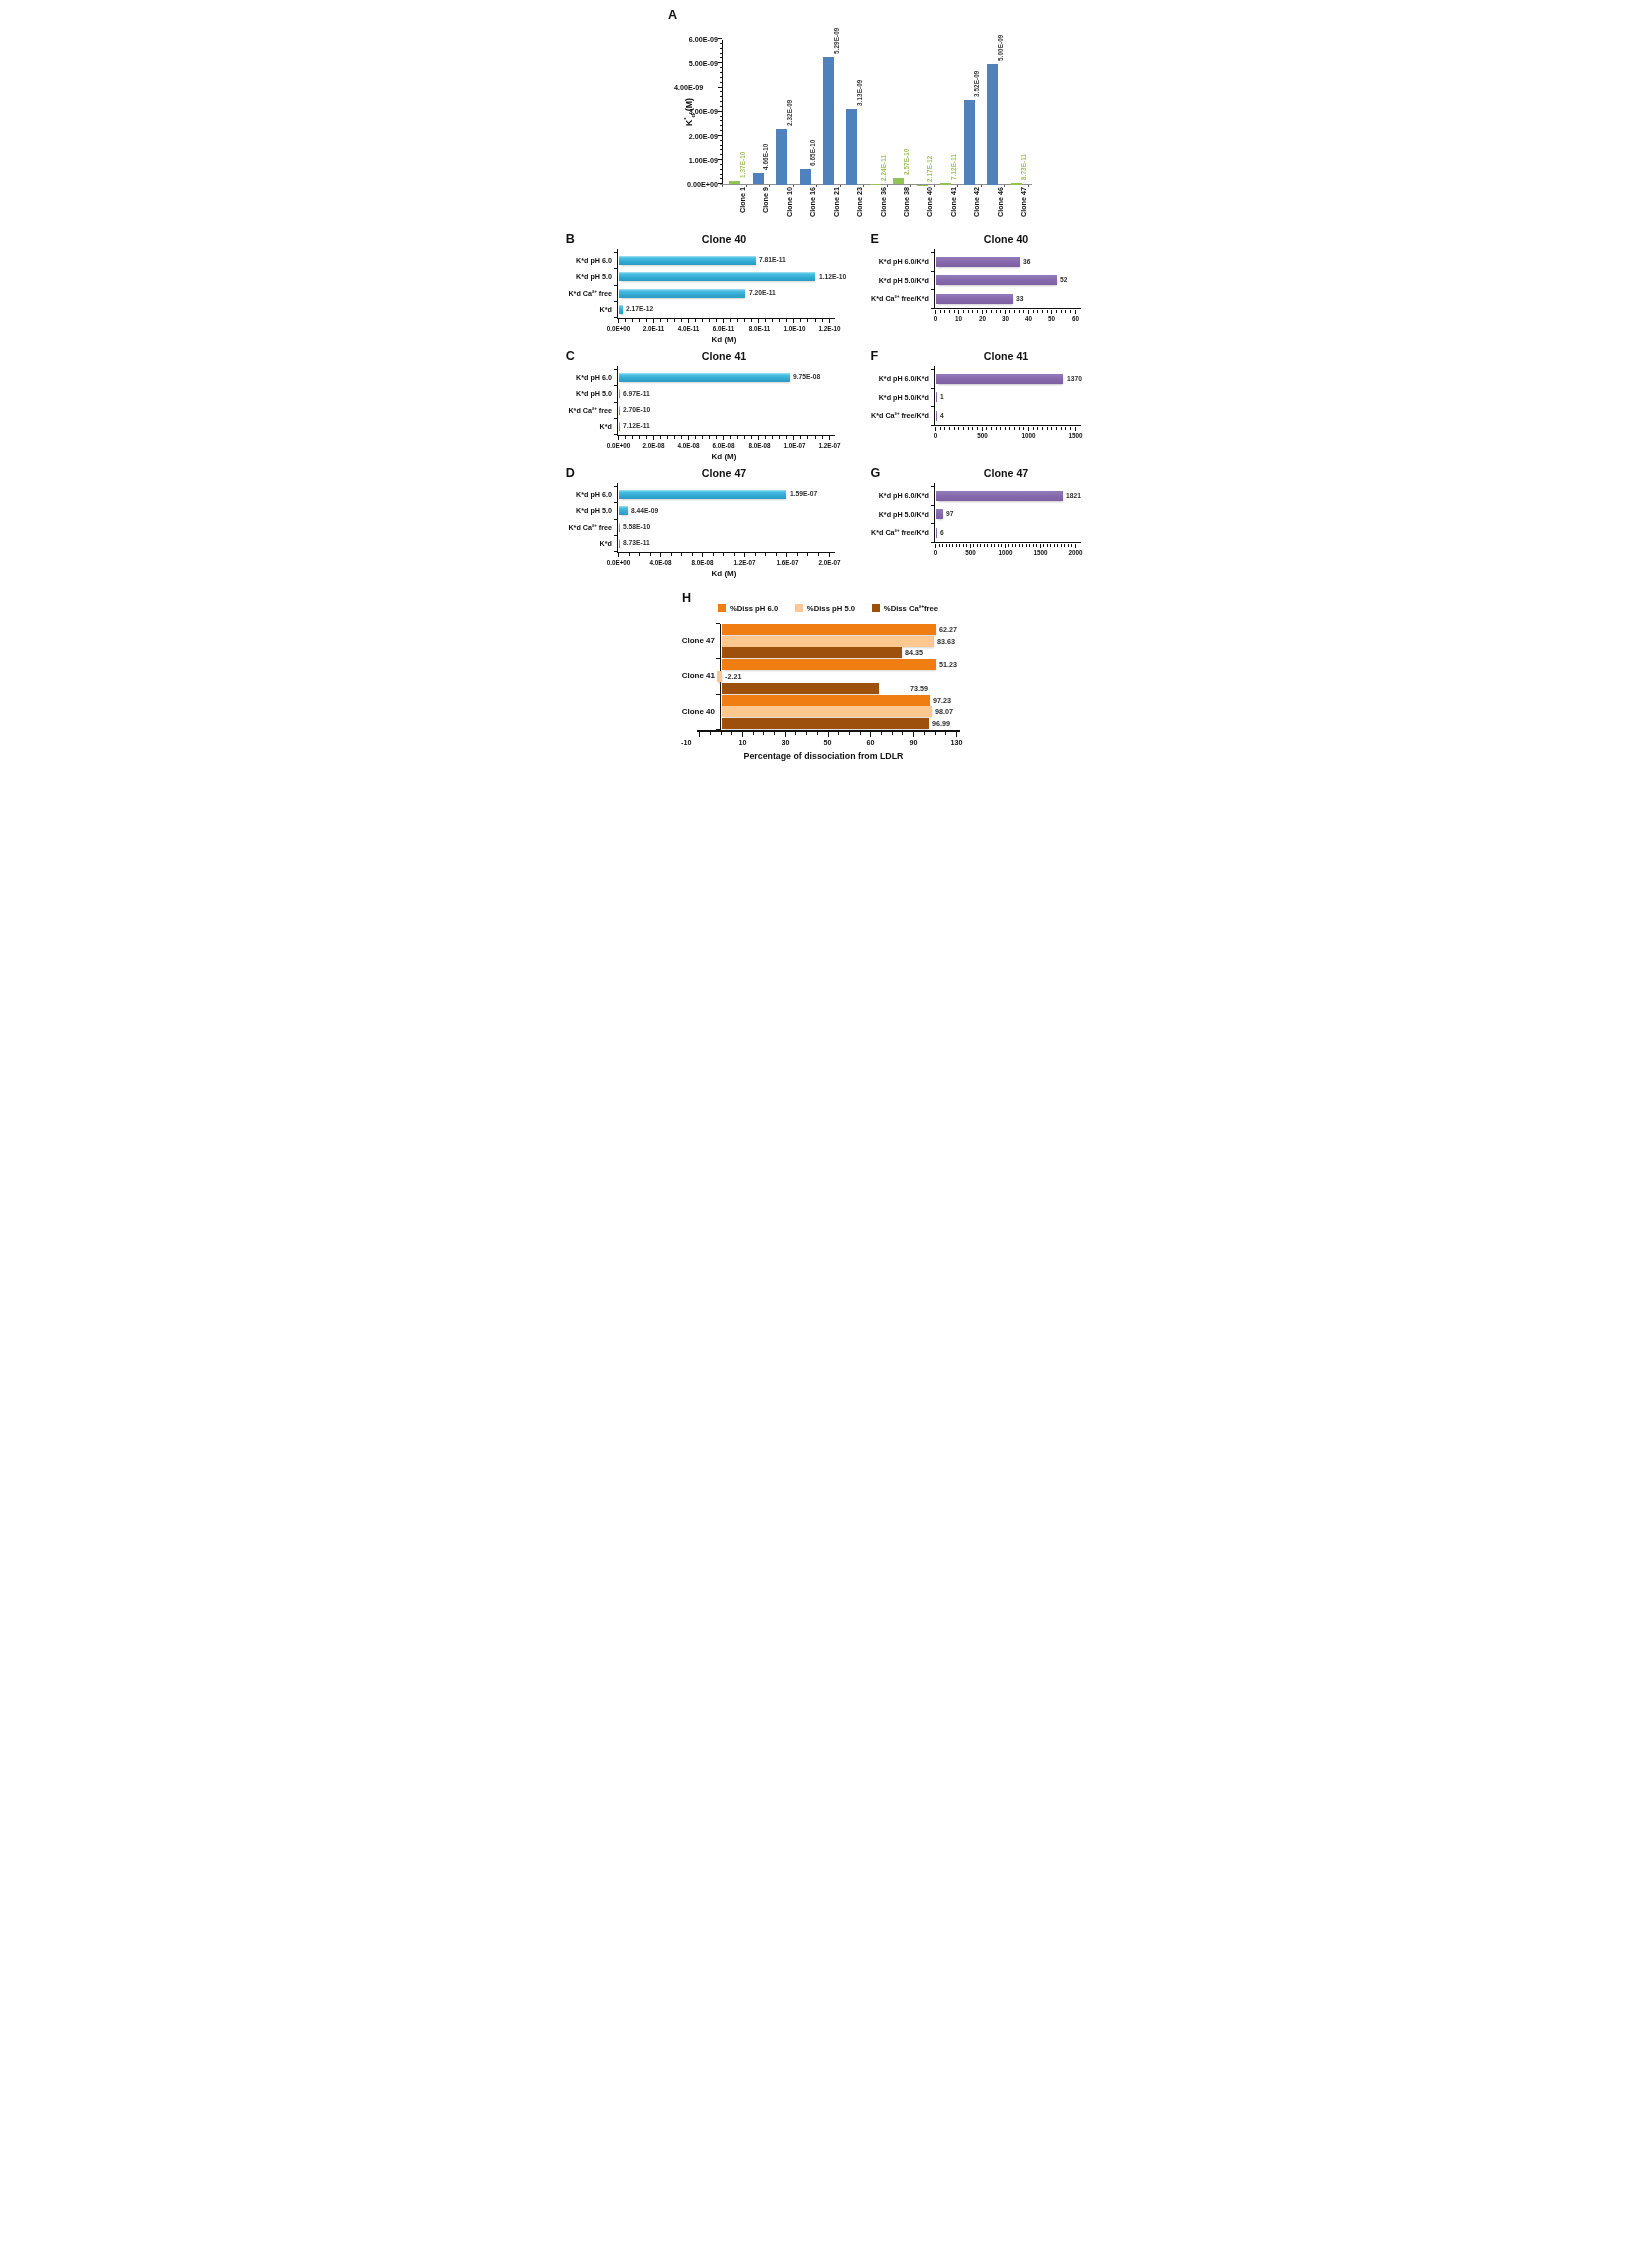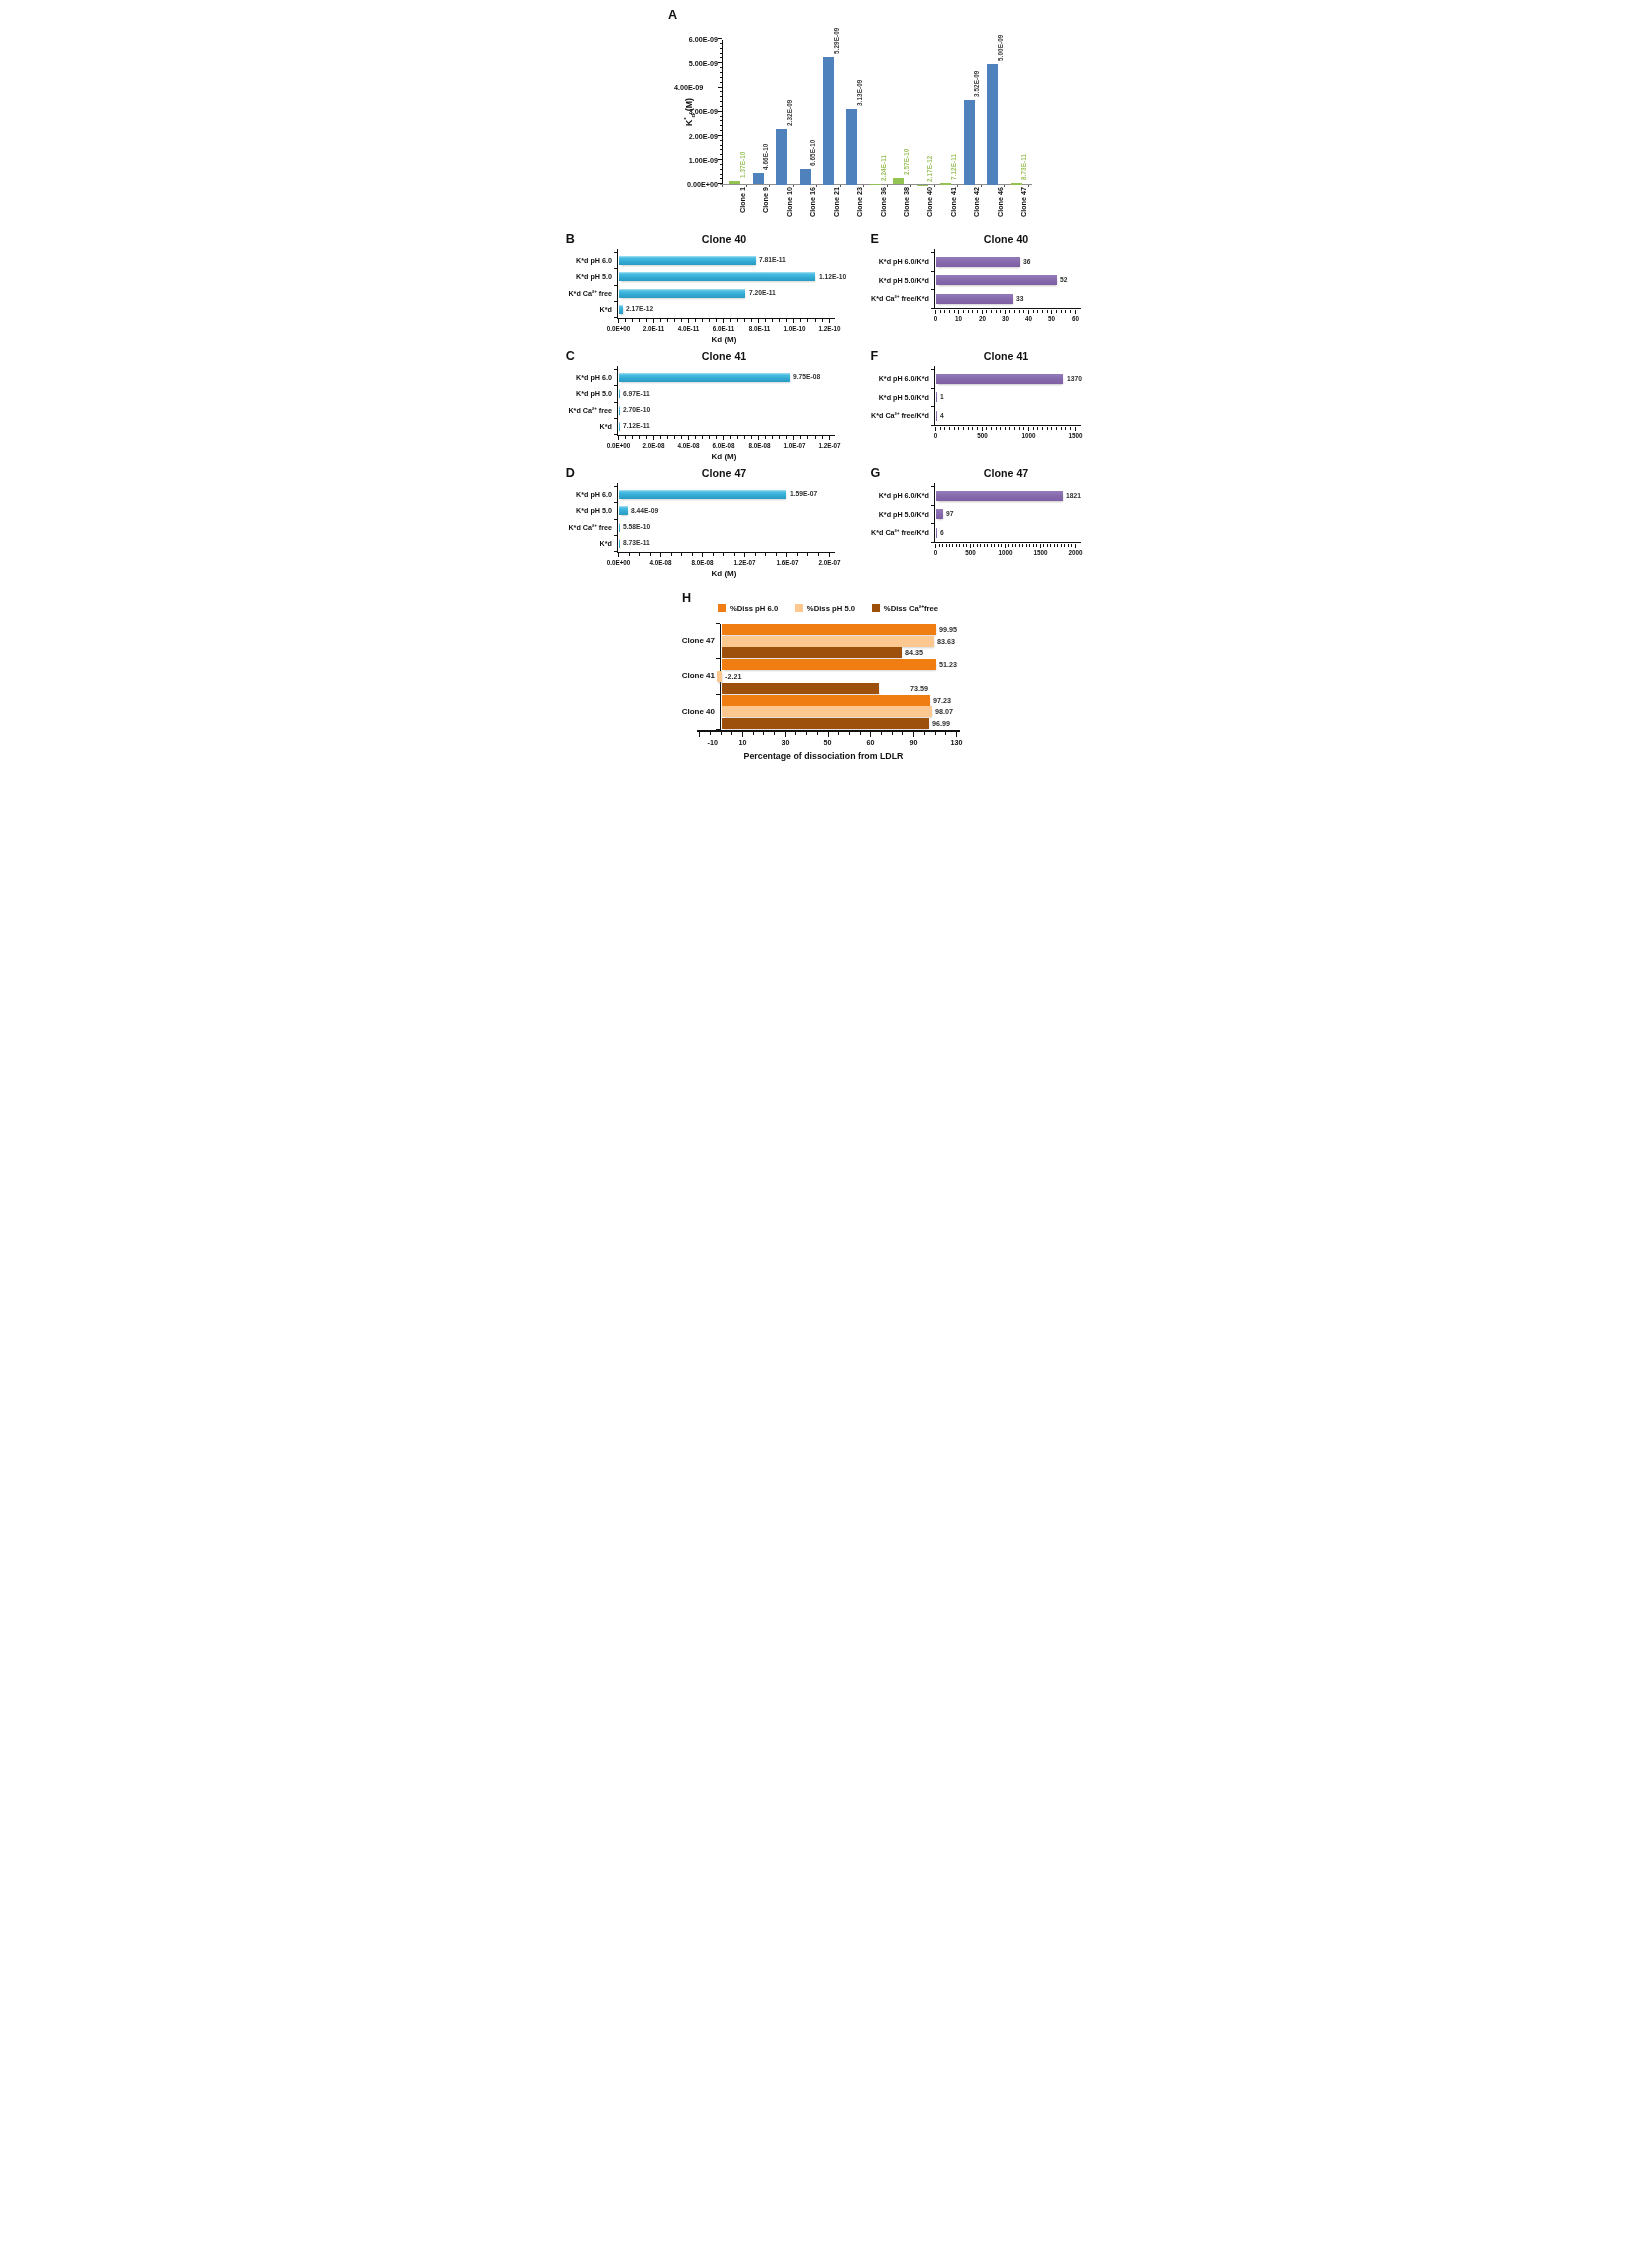--- a/index.html
+++ b/index.html
@@ -509,21 +509,21 @@
         </div>
       </div>
     <div class="hxlabel hxH">Percentage of dissociation from LDLR</div>
   <div class="el" style="left: 171px; top: 33px; width: 1.4px; height: 106px; background: rgb(17, 17, 17);"></div>
       <div class="el" style="left: 167px; top: 32px; width: 4.2px; height: 1.4px; background: rgb(17, 17, 17);"></div>
       <div class="el" style="left: 167px; top: 67px; width: 4.2px; height: 1.4px; background: rgb(17, 17, 17);"></div>
       <div class="el" style="left: 167px; top: 103px; width: 4.2px; height: 1.4px; background: rgb(17, 17, 17);"></div>
       <div class="el" style="left: 167px; top: 138px; width: 4.2px; height: 1.4px; background: rgb(17, 17, 17);"></div>
       <div class="el" style="left: 0px; top: 45px; width: 166px; height: 10.2px; line-height: 10.2px; text-align: right; font-size: 8px;">Clone 47</div>
       <div class="el bar bar-h" style="left: 173px; top: 33px; width: 214px; height: 11px; background: rgb(240, 125, 18);"></div>
-      <div class="el" style="left: 390px; top: 34px; height: 9.3px; line-height: 9.3px; font-size: 7.2px; color: rgb(46, 46, 46);">99.95</div>
+      <div class="el" style="left: 390px; top: 34px; height: 9.3px; line-height: 9.3px; font-size: 7.2px; color: rgb(46, 46, 46);">62.27</div>
       <div class="el bar bar-h" style="left: 173px; top: 45px; width: 212px; height: 11px; background: rgb(253, 200, 144);"></div>
       <div class="el" style="left: 388px; top: 46px; height: 9.3px; line-height: 9.3px; font-size: 7.2px; color: rgb(46, 46, 46);">83.63</div>
       <div class="el bar bar-h" style="left: 173px; top: 56px; width: 180px; height: 11px; background: rgb(156, 80, 11);"></div>
       <div class="el" style="left: 356px; top: 57px; height: 9.3px; line-height: 9.3px; font-size: 7.2px; color: rgb(46, 46, 46);">84.35</div>
       <div class="el" style="left: 0px; top: 80px; width: 166px; height: 10.2px; line-height: 10.2px; text-align: right; font-size: 8px;">Clone 41</div>
       <div class="el bar bar-h" style="left: 173px; top: 68px; width: 214px; height: 11px; background: rgb(240, 125, 18);"></div>
       <div class="el" style="left: 390px; top: 69px; height: 9.3px; line-height: 9.3px; font-size: 7.2px; color: rgb(46, 46, 46);">51.23</div>
       <div class="el bar bar-h" style="left: 168px; top: 80px; width: 4.7px; height: 11px; background: rgb(253, 200, 144);"></div>
       <div class="el" style="left: 176px; top: 81px; height: 9.3px; line-height: 9.3px; font-size: 7.2px; color: rgb(46, 46, 46);">-2.21</div>
       <div class="el bar bar-h" style="left: 173px; top: 92px; width: 157px; height: 11px; background: rgb(156, 80, 11);"></div>
@@ -554,21 +554,21 @@
       <div class="el" style="left: 311px; top: 141px; width: 0.9px; height: 2.8px; background: rgb(17, 17, 17);"></div>
       <div class="el" style="left: 321px; top: 141px; width: 0.9px; height: 4.7px; background: rgb(17, 17, 17);"></div>
       <div class="el" style="left: 332px; top: 141px; width: 0.9px; height: 2.8px; background: rgb(17, 17, 17);"></div>
       <div class="el" style="left: 343px; top: 141px; width: 0.9px; height: 2.8px; background: rgb(17, 17, 17);"></div>
       <div class="el" style="left: 353px; top: 141px; width: 0.9px; height: 2.8px; background: rgb(17, 17, 17);"></div>
       <div class="el" style="left: 364px; top: 141px; width: 0.9px; height: 4.7px; background: rgb(17, 17, 17);"></div>
       <div class="el" style="left: 375px; top: 141px; width: 0.9px; height: 2.8px; background: rgb(17, 17, 17);"></div>
       <div class="el" style="left: 386px; top: 141px; width: 0.9px; height: 2.8px; background: rgb(17, 17, 17);"></div>
       <div class="el" style="left: 396px; top: 141px; width: 0.9px; height: 2.8px; background: rgb(17, 17, 17);"></div>
       <div class="el" style="left: 407px; top: 141px; width: 0.9px; height: 4.7px; background: rgb(17, 17, 17);"></div>
-      <div class="el" style="left: 132px; top: 147px; width: 37px; text-align: right; font-size: 7.2px;">-10</div>
+      <div class="el" style="left: 132px; top: 147px; width: 37px; text-align: left; font-size: 7.2px;">-10</div>
       <div class="el" style="left: 175px; top: 147px; width: 37px; text-align: center; font-size: 7.2px;">10</div>
       <div class="el" style="left: 218px; top: 147px; width: 37px; text-align: center; font-size: 7.2px;">30</div>
       <div class="el" style="left: 260px; top: 147px; width: 37px; text-align: center; font-size: 7.2px;">50</div>
       <div class="el" style="left: 303px; top: 147px; width: 37px; text-align: center; font-size: 7.2px;">60</div>
       <div class="el" style="left: 346px; top: 147px; width: 37px; text-align: center; font-size: 7.2px;">90</div>
       <div class="el" style="left: 389px; top: 147px; width: 37px; text-align: center; font-size: 7.2px;">130</div>
     </section>
 
 </div>
 

